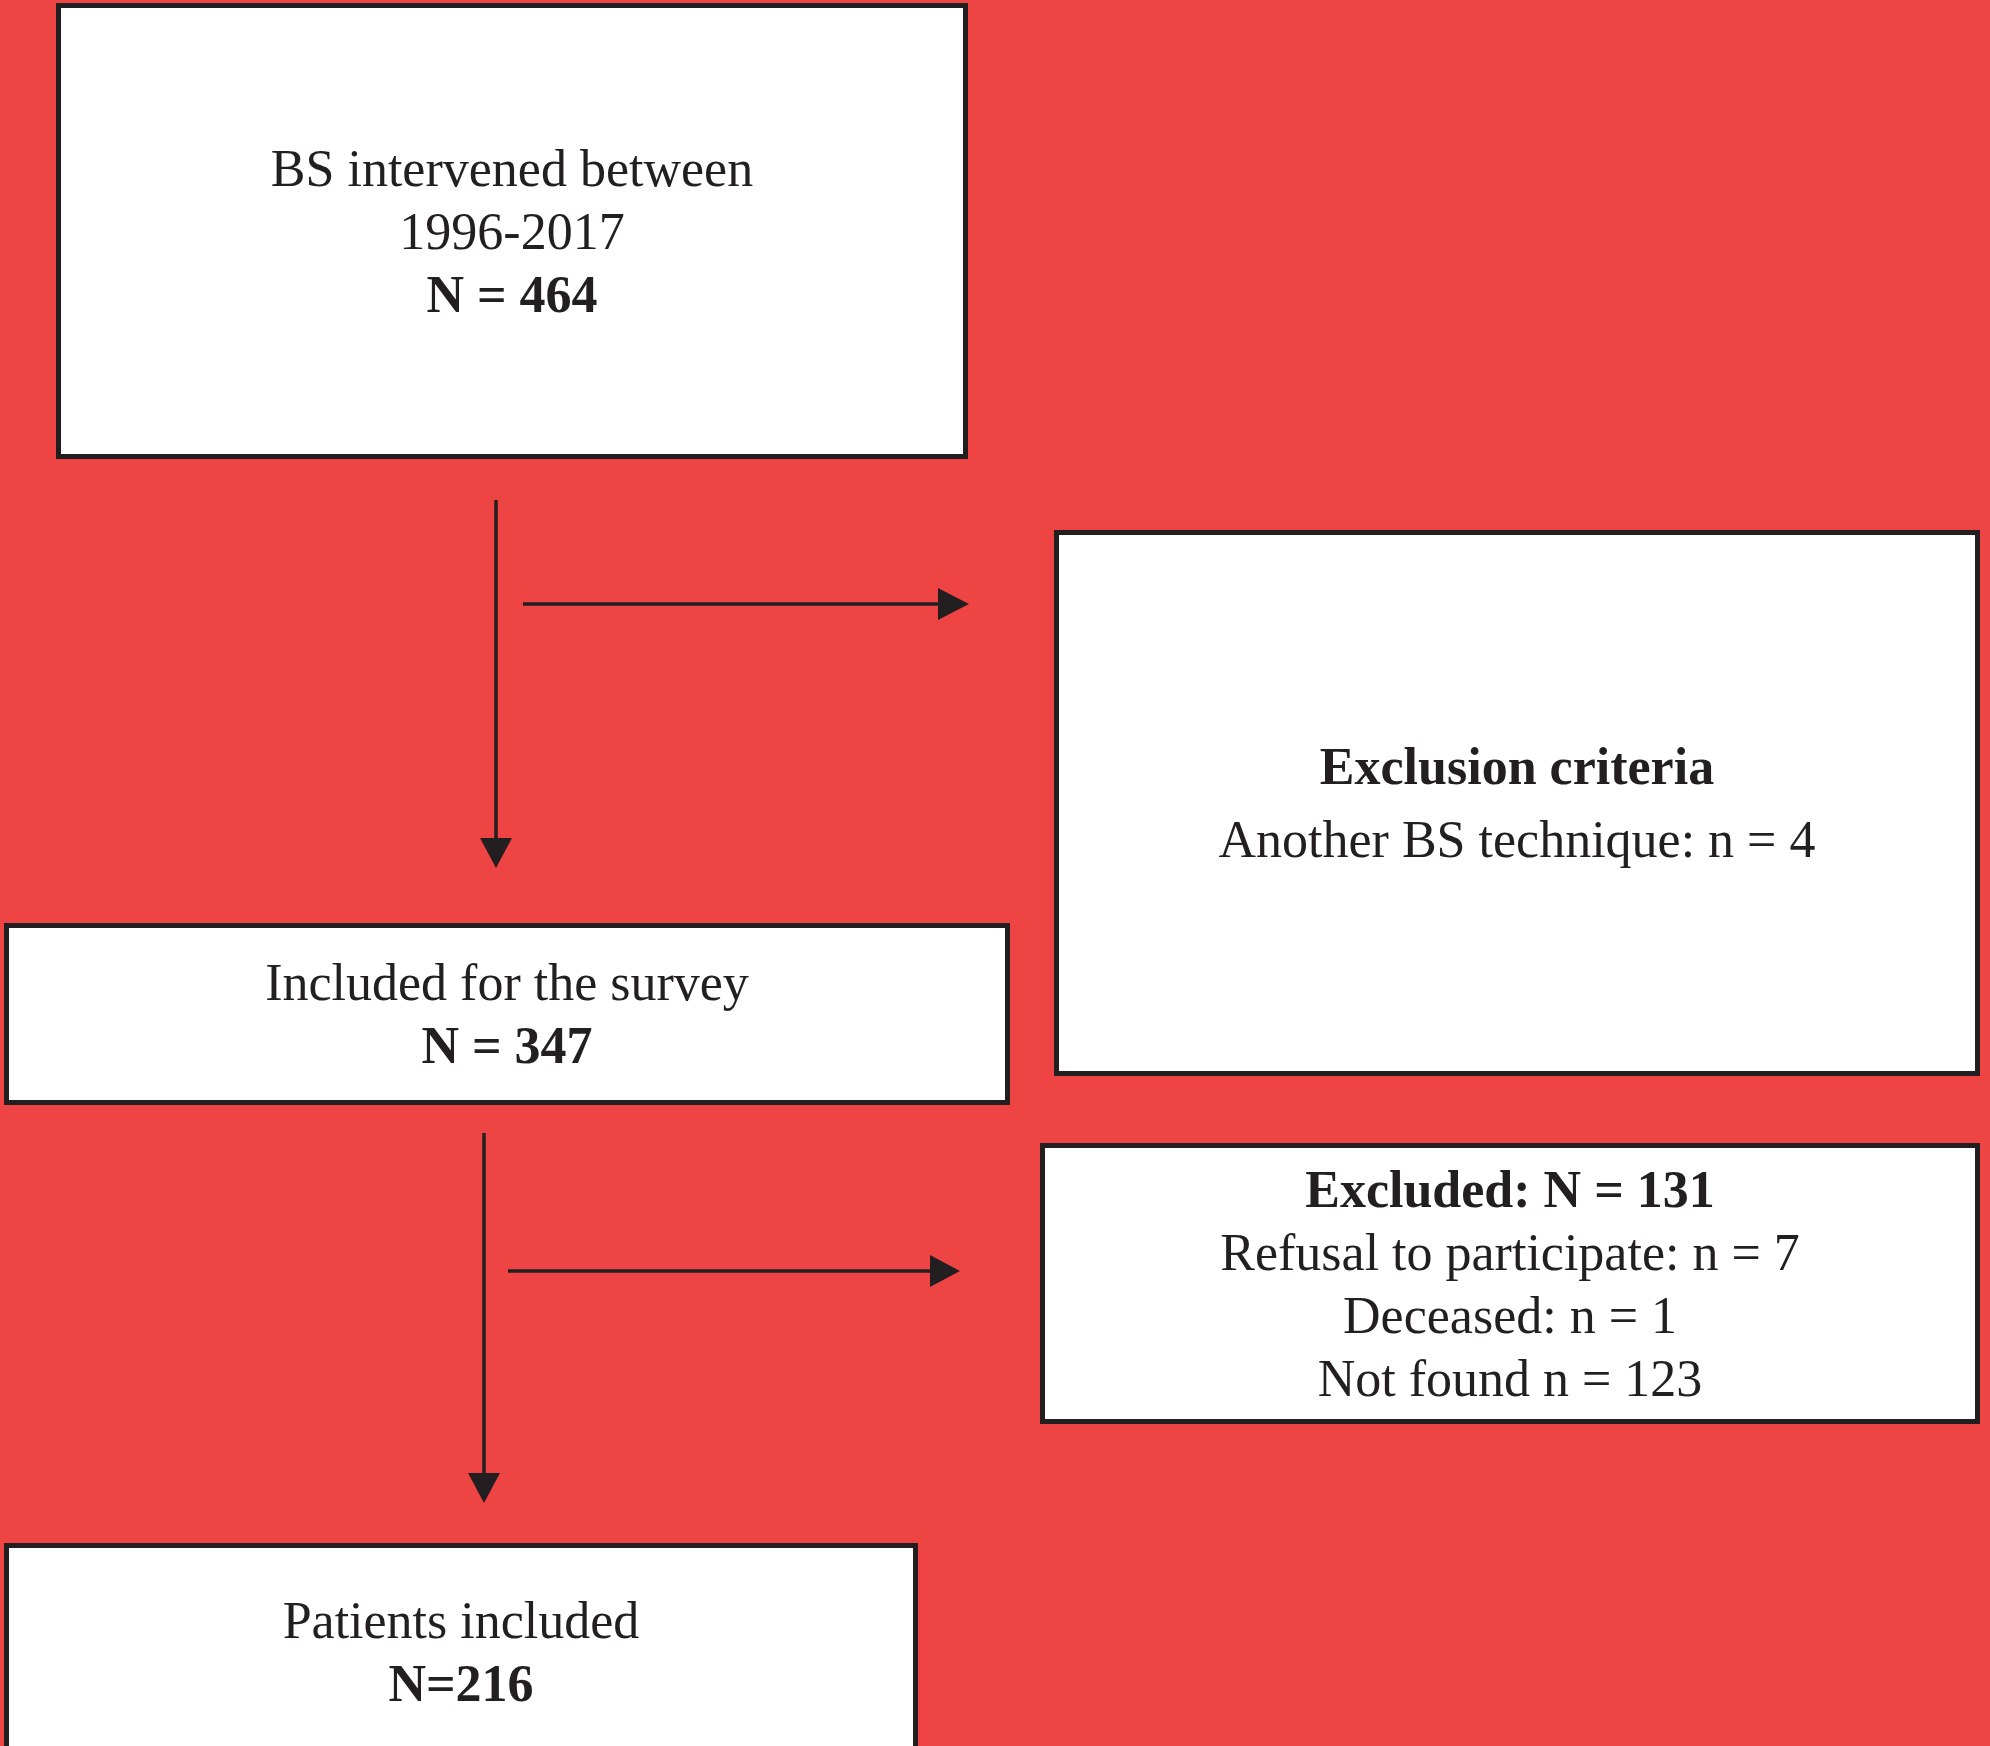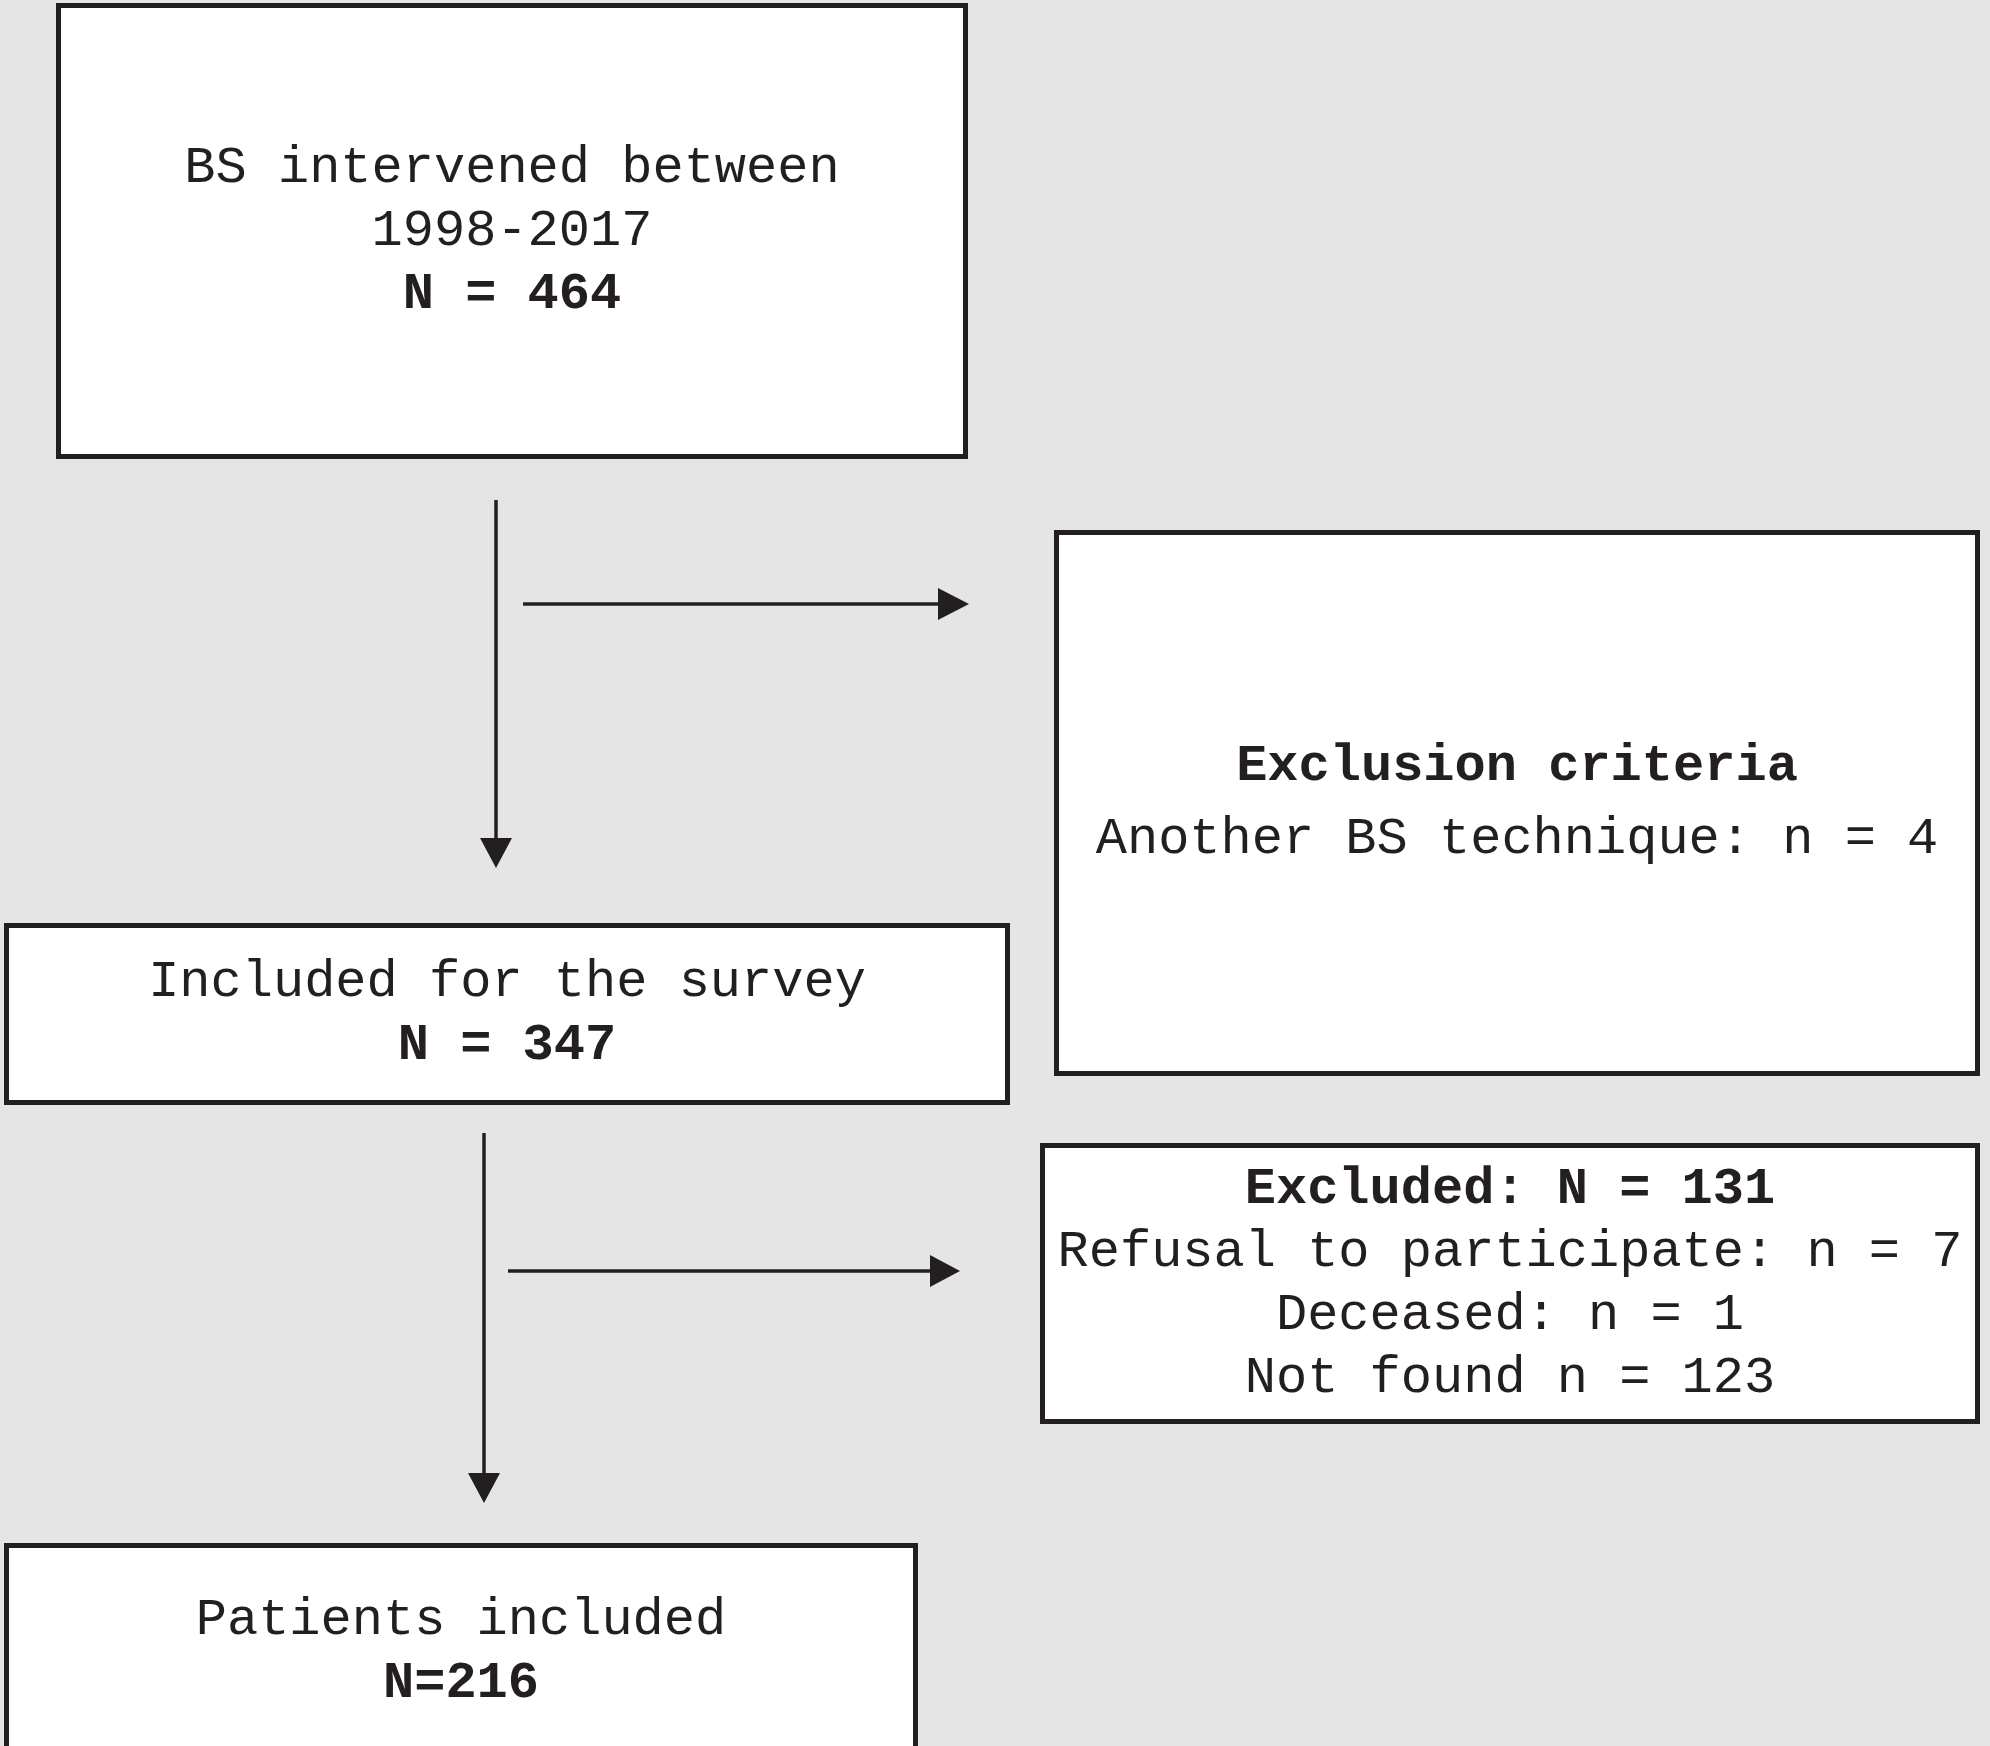--- a/index.html
+++ b/index.html
@@ -4,22 +4,22 @@
 <style>
   html, body {
     margin: 0;
     padding: 0;
     background: #ffffff;
   }
   .canvas {
     position: relative;
     width: 1990px;
     height: 1746px;
-    background: #e5e5e5;
-    font-family: Liberation Mono, monospace;
+    background: #ef4444;
+    font-family: Liberation Serif, serif;
     color: #231f20;
     overflow: hidden;
   }
   .box {
     position: absolute;
     box-sizing: border-box;
     border: 5px solid #231f20;
     background: #ffffff;
     display: flex;
     flex-direction: column;
@@ -65,21 +65,21 @@
       <polygon points="468,1473 500,1473 484,1503"></polygon>
     </g>
     <g>
       <line x1="508" y1="1271" x2="932" y2="1271"></line>
       <polygon points="930,1255 930,1287 960,1271"></polygon>
     </g>
   </svg>
 
   <div class="box box-source">
     <div>BS intervened between</div>
-    <div>1998-2017</div>
+    <div>1996-2017</div>
     <div class="bold">N = 464</div>
   </div>
 
   <div class="box box-exclusion">
     <div class="bold">Exclusion criteria</div>
     <div>Another BS technique: n = 4</div>
   </div>
 
   <div class="box box-included">
     <div>Included for the survey</div>

